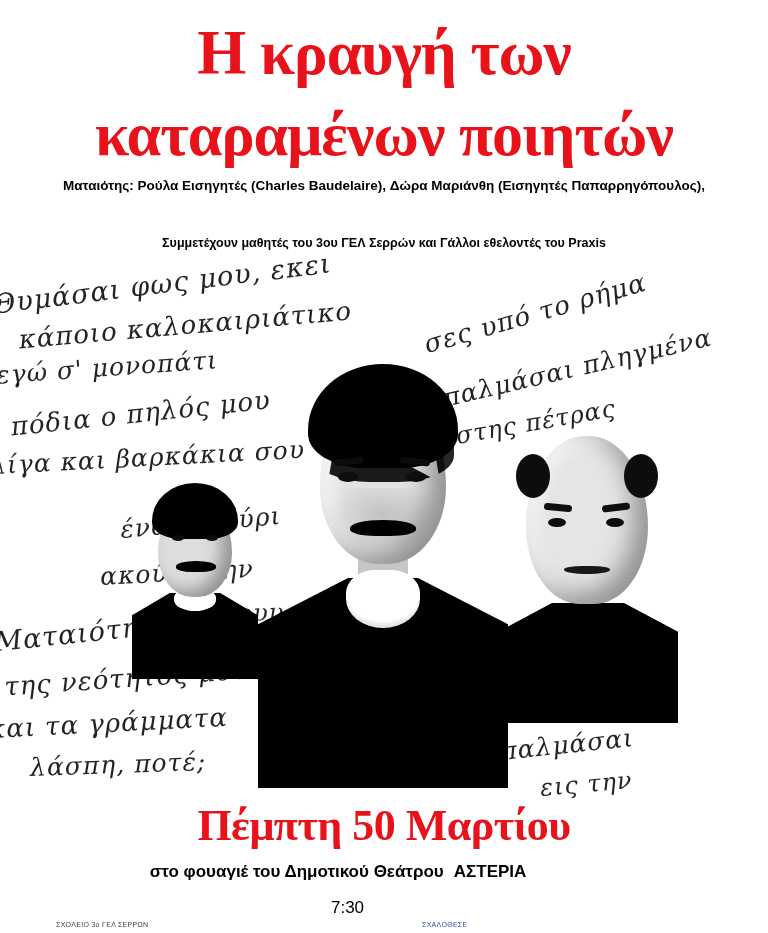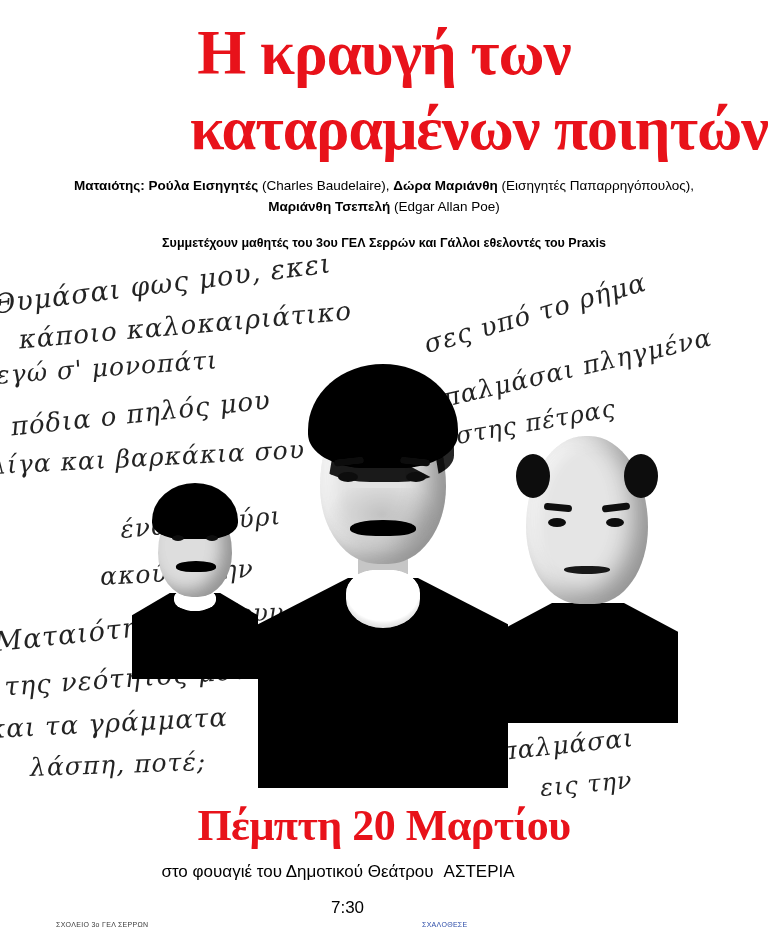--- a/index.html
+++ b/index.html
@@ -29,38 +29,37 @@
     font-family: "Liberation Serif", serif;
     font-weight: bold;
     color: #e8121a;
     font-size: 63px;
     line-height: 1.05;
     letter-spacing: -1px;
     white-space: nowrap;
   }
   .title-line.l2 {
     font-size: 62px;
-    margin-top: 10px;
-    text-align: right;
+    margin-top: 16px;
   }
 
   
   .credits {
     position: absolute;
     top: 176px;
     left: 0;
     width: 768px;
     text-align: center;
     z-index: 30;
     font-size: 13.5px;
     line-height: 1.55;
   }
   .credits .lbl { font-weight: bold; }
   .credits .name { font-weight: bold; }
-  .credits .paren { font-weight: normal; }
+  .credits .paren { font-weight: bold; }
 
   .participants {
     position: absolute;
     top: 236px;
     left: 0;
     width: 768px;
     text-align: center;
     z-index: 30;
     font-size: 12.5px;
     font-weight: bold;
@@ -282,21 +281,21 @@
     color: #e8121a;
     font-size: 44px;
     letter-spacing: -0.5px;
   }
   .venue {
     position: absolute;
     top: 862px; left: 0; width: 676px;
     text-align: center;
     z-index: 30;
     font-size: 17px;
-    font-weight: normal;
+    font-weight: bold;
   }
   .venue .hall { margin-left: 10px; }
   .time {
     position: absolute;
     top: 898px; left: 0; width: 695px;
     text-align: center;
     z-index: 30;
     font-size: 17px;
   }
   .logo-left {
@@ -324,24 +323,20 @@
   <div class="title-line l2">καταραμένων ποιητών</div>
 </div>
 
 <div class="credits">
   <div>
     <span class="lbl">Ματαιότης:</span>
     <span class="name">Ρούλα Εισηγητές</span>
     <span class="paren">(Charles Baudelaire),</span>
     <span class="name">Δώρα Μαριάνθη</span>
     <span class="paren">(Εισηγητές Παπαρρηγόπουλος),</span>
-  </div>
-  <div>
-    <span class="name">Μαριάνθη Τσεπελή</span>
-    <span class="paren">(Edgar Allan Poe)</span>
   </div>
 </div>
 
 <div class="participants">Συμμετέχουν μαθητές του 3ου ΓΕΛ Σερρών και Γάλλοι εθελοντές του Praxis</div>
 
 <div class="artwork">
 
   <div class="hand h1">Θυμάσαι φως μου, εκεί</div>
   <div class="hand h2">κάποιο καλοκαιριάτικο</div>
   <div class="hand h3">εγώ σ' μονοπάτι</div>
@@ -394,19 +389,19 @@
     <div class="shadow-cheek"></div>
     <div class="hair"></div>
     <div class="brow-l"></div>
     <div class="brow-r"></div>
     <div class="eye-l"></div>
     <div class="eye-r"></div>
     <div class="mustache"></div>
   </div>
 </div>
 
-<div class="date">Πέμπτη 20 Μαρτίου</div>
+<div class="date">Πέμπτη 50 Μαρτίου</div>
 <div class="venue">
   <span>στο φουαγιέ του Δημοτικού Θεάτρου</span><span class="hall">ΑΣΤΕΡΙΑ</span>
 </div>
 <div class="time">7:30</div>
 <div class="logo-left">ΣΧΟΛΕΙΟ 3ο ΓΕΛ ΣΕΡΡΩΝ</div>
 <div class="logo-right">ΣΧΑΛΟΘΕΣΕ</div>
 
 </body></html>

